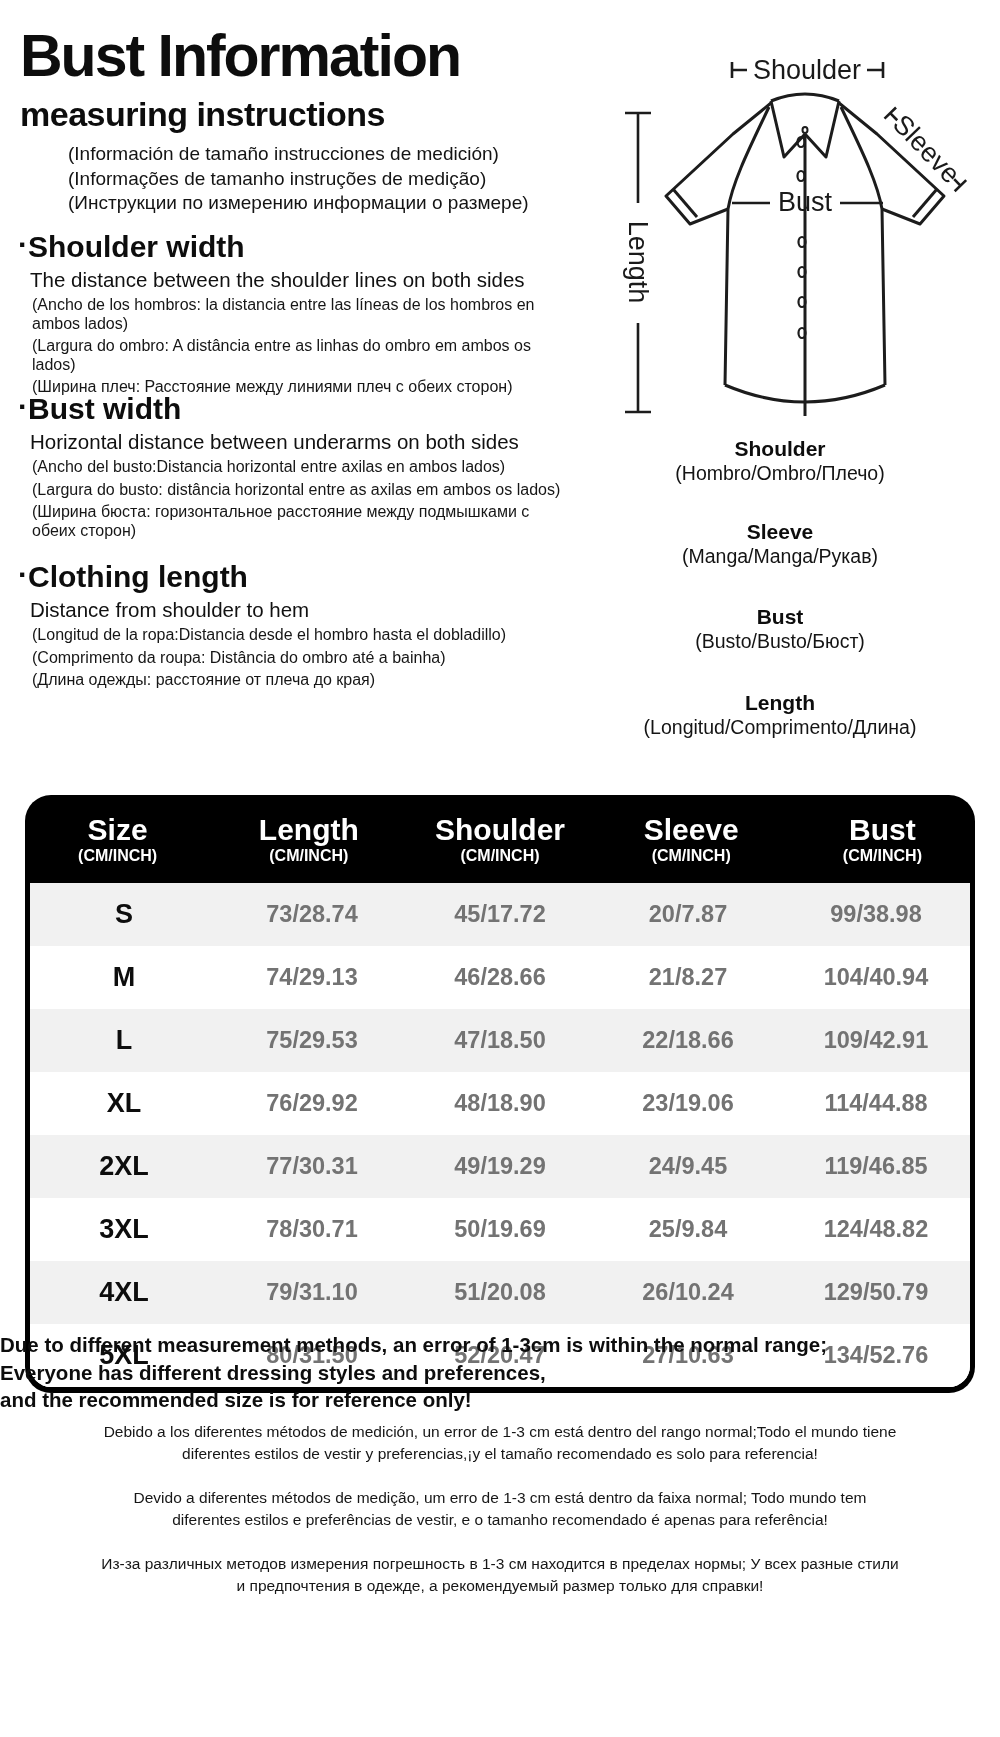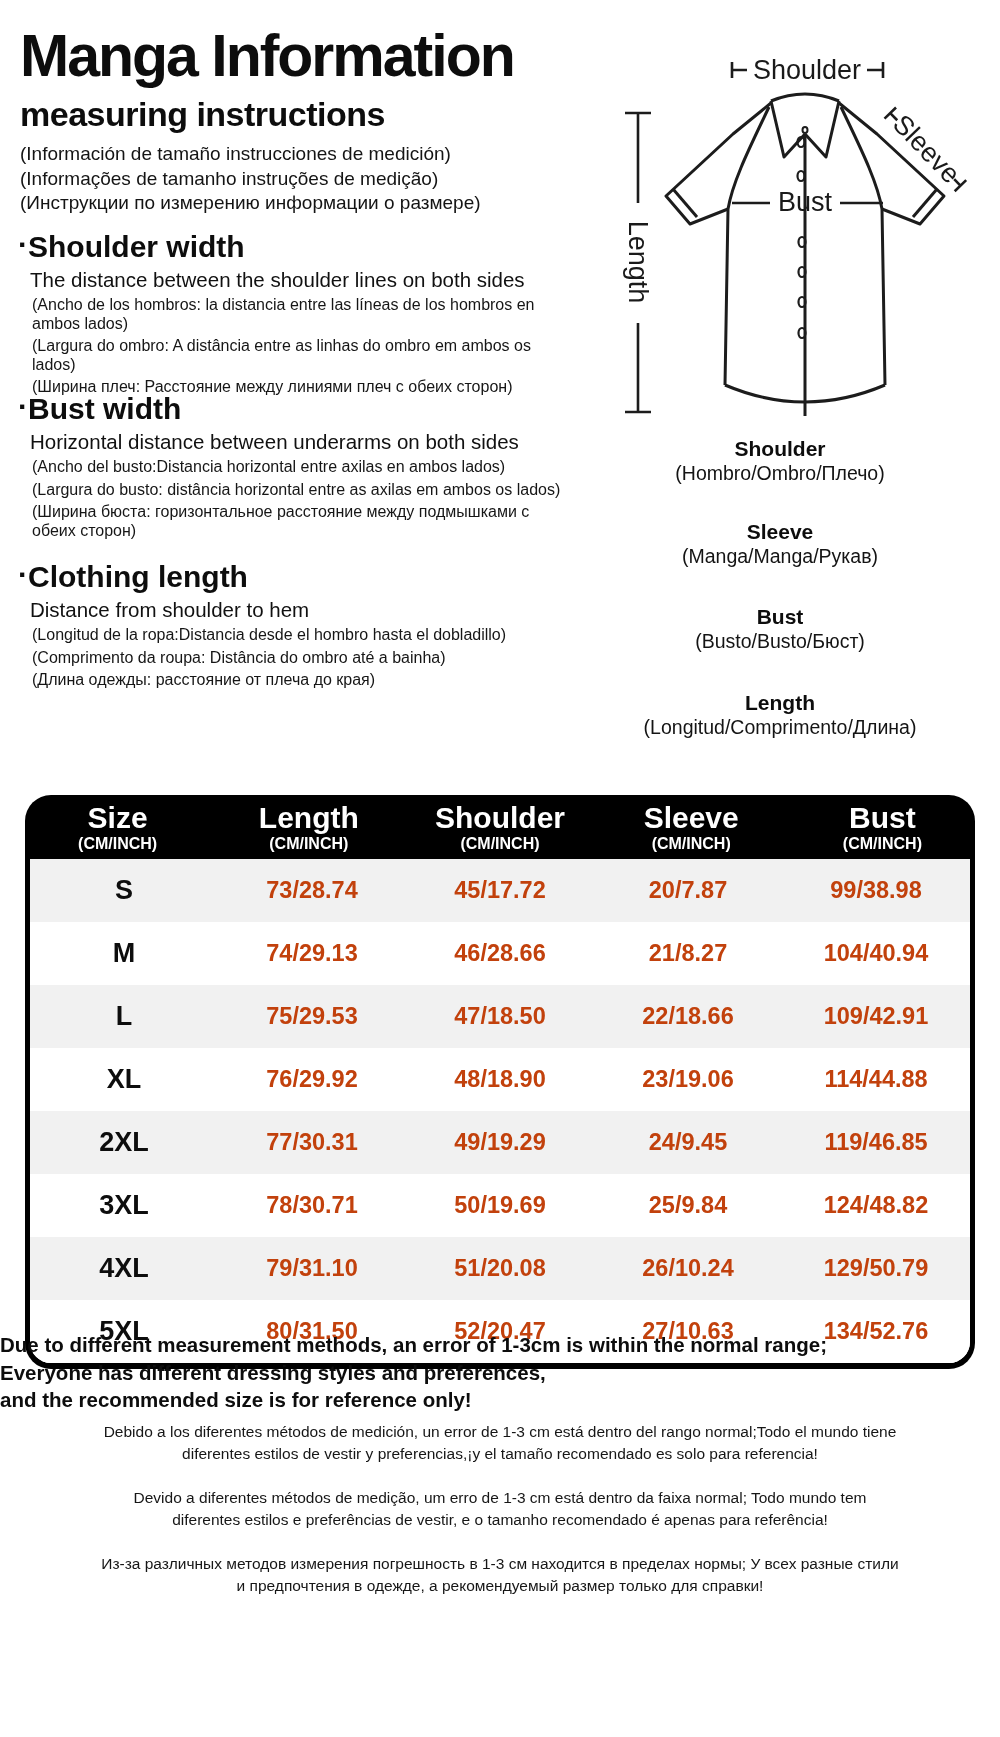--- a/index.html
+++ b/index.html
@@ -4,21 +4,21 @@
 <style>
   * { margin:0; padding:0; box-sizing:border-box; }
   body { background:#ffffff; }
   .page {
     position:relative; width:1000px; height:1737px; background:#ffffff;
     font-family:"Liberation Sans", sans-serif; color:#000; overflow:hidden;
   }
   .title-block { position:absolute; left:20px; top:24px; width:540px; }
   .title { font-size:59px; font-weight:800; letter-spacing:-2px; line-height:64px; color:#0d0d0d; }
   .subtitle { font-size:34px; font-weight:800; letter-spacing:-0.5px; line-height:40px; margin-top:6px; color:#0d0d0d; }
-  .top-trans { margin-top:8px; }
+  .top-trans { margin-top:8px;margin-left:48px; }
   .top-trans div { font-size:19px; line-height:24.5px; color:#141414; }
 
   .sec { position:absolute; left:18px; width:545px; }
   .sec-h { font-size:30px; font-weight:800; line-height:34px; color:#0d0d0d; }
   .sec-h .bullet { font-size:30px; vertical-align:2px; }
   .sec-desc { font-size:20.5px; line-height:25px; margin:3px 0 0 12px; color:#111; }
   .sec-small { font-size:16px; line-height:18.5px; margin:4px 0 0 14px; color:#161616; }
   .sec1 { top:228px; } .sec2 { top:390px; } .sec3 { top:558px; }
 
   .diagram-svg { position:absolute; left:555px; top:45px; width:445px; height:380px; }
@@ -27,43 +27,43 @@
 
   .legend { position:absolute; left:560px; width:440px; text-align:center; }
   .lg1 { top:437px; } .lg2 { top:520px; } .lg3 { top:605px; } .lg4 { top:691px; }
   .legend .lbl { font-size:21px; font-weight:800; line-height:24px; color:#0d0d0d; }
   .legend .trn { font-size:19.5px; line-height:25px; color:#141414; }
 
   .size-table {
     position:absolute; left:25px; top:795px; width:950px;
     background:#000; border-radius:26px;
   }
-  .st-header { display:flex; height:64px; align-items:center; color:#fff; padding:0 5px;gap:16px; }
+  .st-header { display:flex; height:88px; align-items:center; color:#fff; padding:0 5px;gap:16px; }
   .st-col { flex:1; text-align:center; }
   .st-col .name { font-size:30px; font-weight:800; line-height:33px; }
   .st-col .unit { font-size:16px; font-weight:700; line-height:19px; }
   .st-body { margin:0 5px 6px 5px; background:#fff; border-radius:0 0 21px 21px; overflow:hidden; }
   .st-row { display:flex; height:63px; align-items:center; background:#fff; }
   .st-row.alt { background:#f1f1f1; }
-  .st-cell { flex:1; text-align:center; font-size:23.5px; font-weight:700; color:#c2410c; }
+  .st-cell { flex:1; text-align:center; font-size:23.5px; font-weight:700; color:#737373; }
   .st-cell.size { font-size:27px; color:#0d0d0d; }
 
   .disc-en { position:absolute; top:1331px; left:0; width:1000px; 
              font-size:20.5px; font-weight:700; line-height:27.5px; color:#0d0d0d; }
   .disc { position:absolute; left:0; width:1000px; text-align:center;
           font-size:15.5px; line-height:21.5px; color:#161616; }
   .disc-es { top:1421px; } .disc-pt { top:1487px; } .disc-ru { top:1553px; }
 </style>
 </head>
 <body>
 
 <div class="page">
 
   <div class="title-block">
-    <div class="title">Manga Information</div>
+    <div class="title">Bust Information</div>
     <div class="subtitle">measuring instructions</div>
     <div class="top-trans">
       <div>(Información de tamaño instrucciones de medición)</div>
       <div>(Informações de tamanho instruções de medição)</div>
       <div>(Инструкции по измерению информации о размере)</div>
     </div>
   </div>
 
   <div class="sec sec2">
     <div class="sec-h"><span class="bullet">·</span><span>Bust width</span></div>

